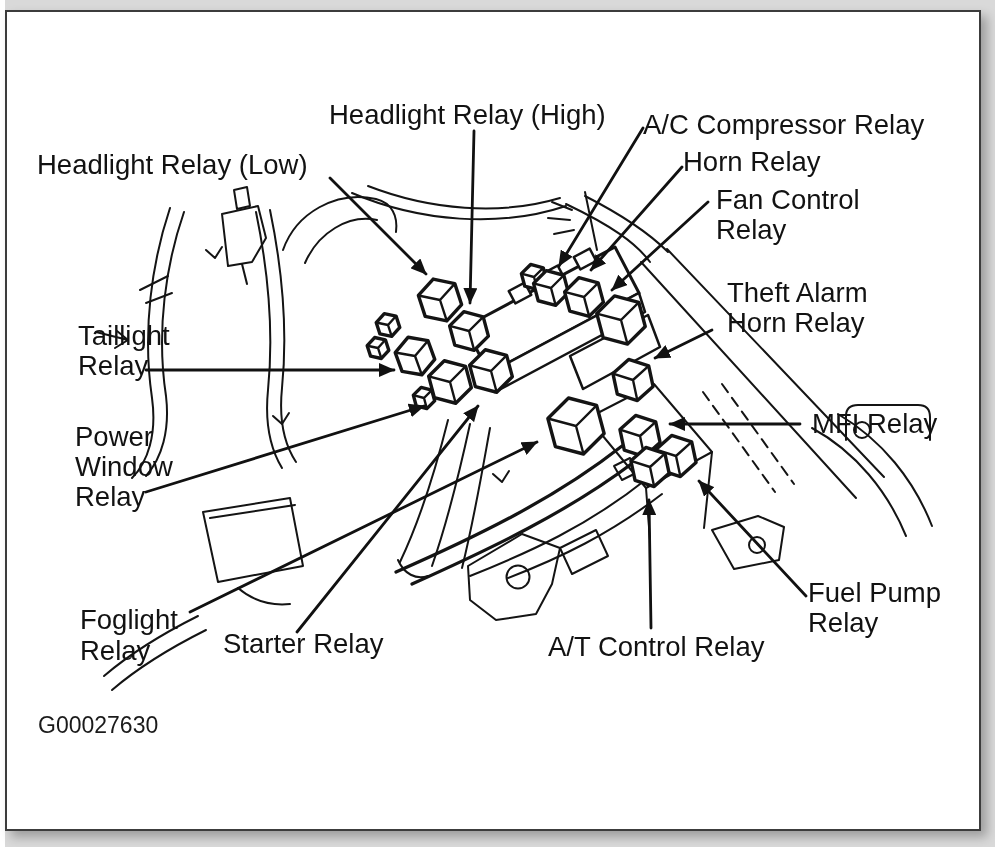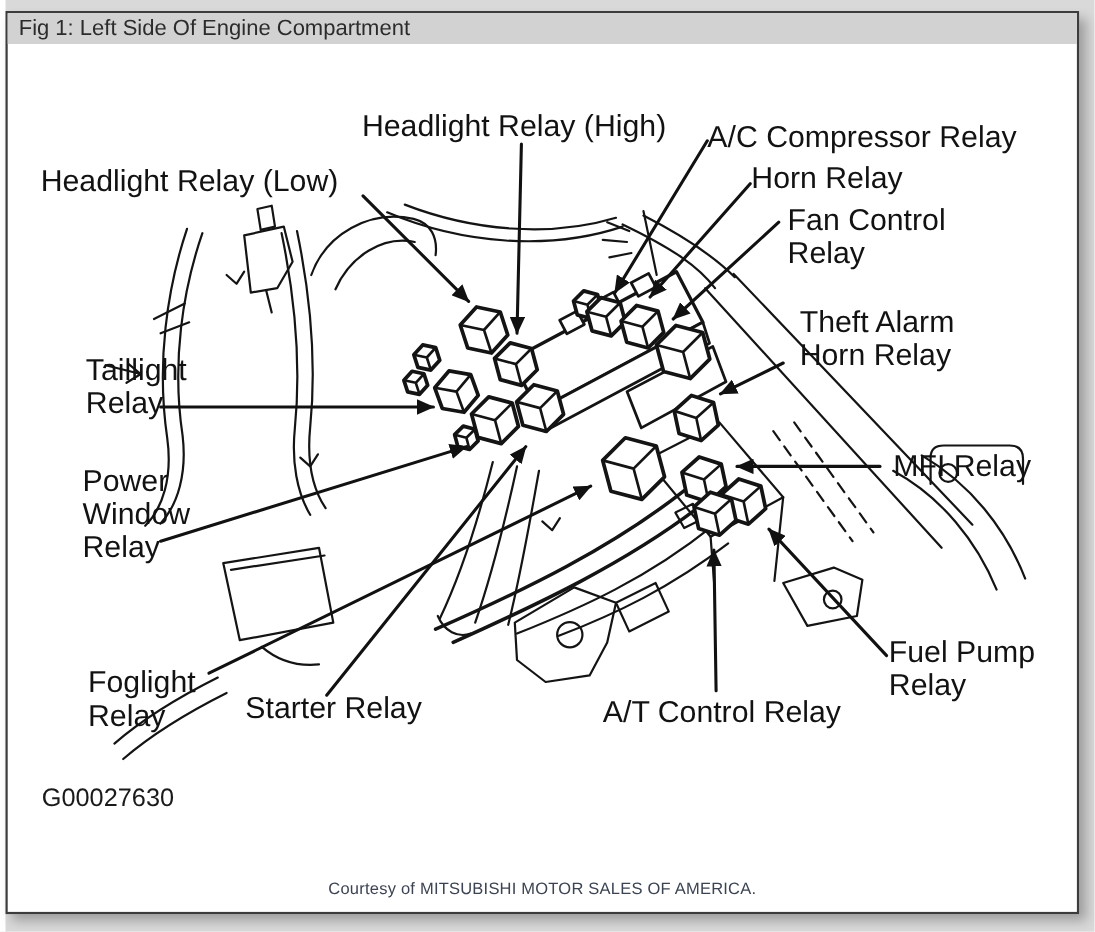--- a/index.html
+++ b/index.html
@@ -32,24 +32,20 @@
   .ldr{fill:none;stroke:#111111;stroke-width:2.8;stroke-linecap:round;}
   .boxface{fill:#ffffff;stroke:#141414;stroke-width:3;stroke-linejoin:round;}
   .boxface2{fill:#ffffff;stroke:#141414;stroke-width:2.5;stroke-linejoin:round;}
 </style>
 </head>
 <body>
 
 <div class="left-strip"></div>
 
 <div class="panel">
-  <div class="titlebar">
-    <span>Fig 1: Left Side Of Engine Compartment</span>
-  </div>
-  <div class="credit">Courtesy of MITSUBISHI MOTOR SALES OF AMERICA.</div>
 </div>
 
 <svg class="overlay" viewBox="0 0 995 847">
   <defs>
     <marker id="ah" markerUnits="userSpaceOnUse" markerWidth="18" markerHeight="14" refX="15" refY="7" orient="auto">
       <path d="M0,0 L16,7 L0,14 Z" fill="#111111"></path>
     </marker>
     <g id="cube-proto">
       <path d="M0,-1 L0.87,-0.5 L0.87,0.5 L0,1 L-0.87,0.5 L-0.87,-0.5 Z" fill="#ffffff" stroke="#141414" stroke-width="3.4" vector-effect="non-scaling-stroke" stroke-linejoin="round"></path>
       <path d="M0.87,-0.5 L0,0 L-0.87,-0.5 M0,0 L0,1" fill="none" stroke="#141414" stroke-width="2.4" vector-effect="non-scaling-stroke" stroke-linejoin="round"></path>

